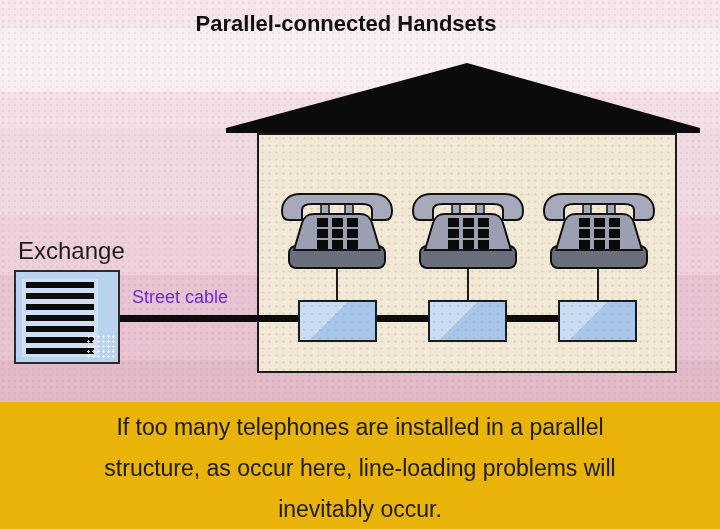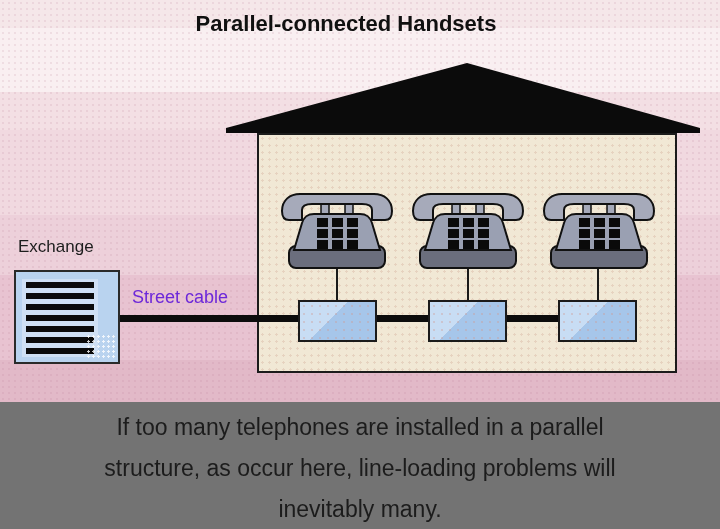--- a/index.html
+++ b/index.html
@@ -66,28 +66,28 @@
     background-image:radial-gradient(rgba(255,255,255,.8) 1px, transparent 1.2px);
     background-size:5px 5px;
   }
   .exchange-panel {
     position:absolute; left:6px; top:7px; width:76px; height:78px;
     background:#cfe0f4; display:flex; flex-direction:column;
     justify-content:space-between; padding:3px 4px; box-sizing:border-box;
   }
   .ex-bar { height:6px; background:#0b0b0b; }
   .label-exchange {
-    position:absolute; left:18px; top:237px; font-size:17px; color:#1d1d1d; z-index:5;
+    position:absolute; left:18px; top:237px; font-size:24px; color:#1d1d1d; z-index:5;
   }
   .label-street-cable {
     position:absolute; left:132px; top:287px; font-size:18px; color:#6d28d9; z-index:5;
   }
   .caption-area {
     position:absolute; left:0; top:402px; width:720px; height:127px;
-    background:#737373; z-index:5;
+    background:#eab308; z-index:5;
   }
   .caption-line {
     text-align:center; font-size:23px; color:#1c1c1c; line-height:41px;
   }
   .caption-area .pad { height:5px; }
 </style>
 </head>
 <body>
 
 <div class="stage">
@@ -181,16 +181,16 @@
     </div>
   </div>
 
   <div class="label-exchange">Exchange</div>
   <div class="label-street-cable">Street cable</div>
 
   <div class="caption-area">
     <div class="pad"></div>
     <div class="caption-line">If too many telephones are installed in a parallel</div>
     <div class="caption-line">structure, as occur here, line-loading problems will</div>
-    <div class="caption-line">inevitably many.</div>
+    <div class="caption-line">inevitably occur.</div>
   </div>
 
 </div>
 
 </body></html>

